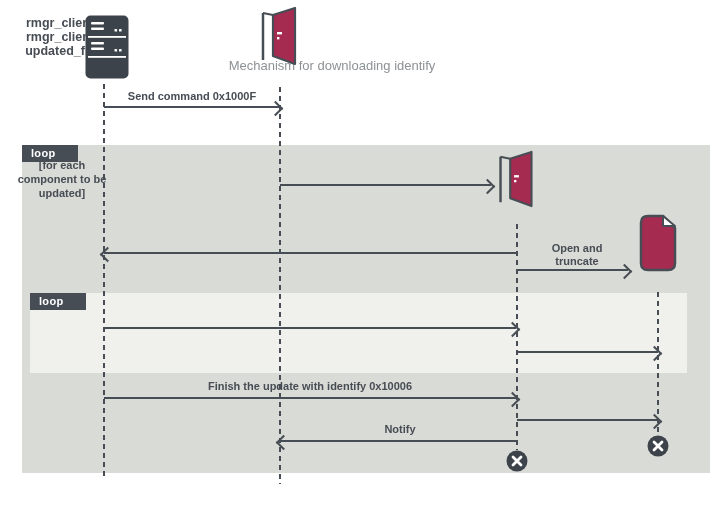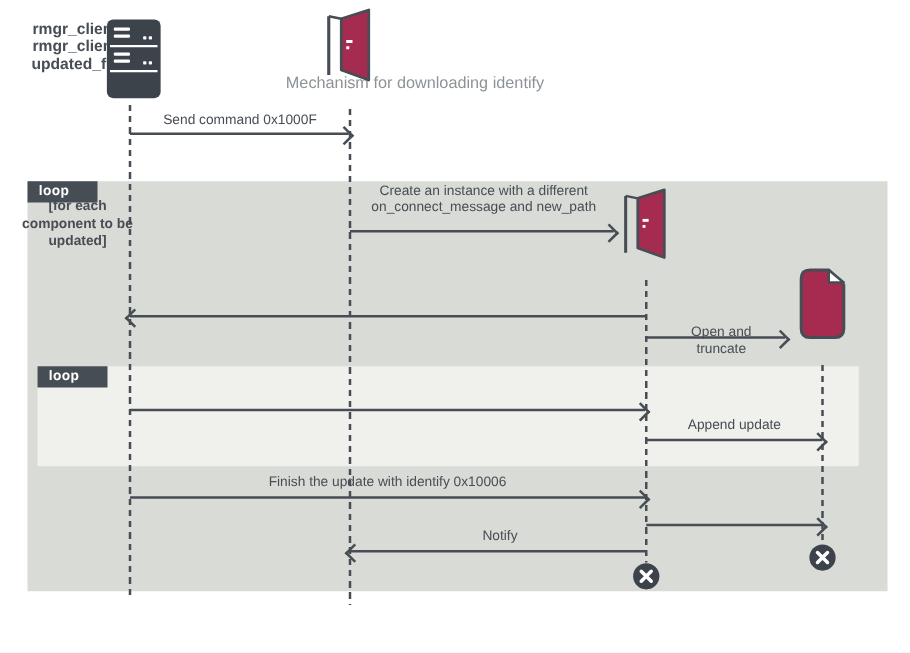--- a/index.html
+++ b/index.html
@@ -19,31 +19,31 @@
                font-size:11px;font-weight:bold;line-height:14px;}
   
   .lifeline{position:absolute;width:2px;z-index:4;
     background:repeating-linear-gradient(to bottom,#474d54 0 5px,transparent 5px 9px);}
   #l-cnc{left:103px;top:84px;height:396px;}
   #l-rmgr1{left:279px;top:87px;height:397px;}
   #l-rmgr2{left:516px;top:224px;height:226px;}
   #l-file{left:657px;top:292px;height:143px;}
   
   .msg-label{position:absolute;z-index:5;text-align:center;font-size:11px;
-             font-weight:normal;line-height:13px;color:#474d54;}
+             font-weight:bold;line-height:13px;color:#474d54;}
   .arrow{position:absolute;z-index:5;height:0;border-top:2px solid #474d54;}
   .chev{position:absolute;width:9px;height:9px;}
   .chev-r{right:-2px;top:-5.5px;border-top:2px solid #474d54;border-right:2px solid #474d54;
           transform:rotate(45deg);}
   .chev-l{left:-2px;top:-5.5px;border-left:2px solid #474d54;border-bottom:2px solid #474d54;
           transform:rotate(45deg);}
   #m1-label{left:104px;top:90px;width:176px;}  #m1-arrow{left:104px;top:106px;width:175px;}
   #m2-label{left:270px;top:147px;width:234px;} #m2-arrow{left:280px;top:184px;width:211px;}
   #m3-label{left:150px;top:227px;width:320px;} #m3-arrow{left:104px;top:252px;width:412px;}
-  #m4-label{left:541px;top:242px;width:72px;margin-top:18px;}  #m4-arrow{left:517px;top:269px;width:111px;}
+  #m4-label{left:541px;top:242px;width:72px;}  #m4-arrow{left:517px;top:269px;width:111px;}
   #m5-label{left:110px;top:309px;width:400px;} #m5-arrow{left:104px;top:327px;width:412px;}
   #m6-label{left:517px;top:334px;width:141px;} #m6-arrow{left:517px;top:351px;width:141px;}
   #m7-label{left:110px;top:380px;width:400px;} #m7-arrow{left:104px;top:397px;width:412px;}
   #m8-label{left:517px;top:403px;width:141px;} #m8-arrow{left:517px;top:419px;width:141px;}
   #m9-label{left:300px;top:423px;width:200px;} #m9-arrow{left:280px;top:440px;width:236px;}
   
   .icon{position:absolute;z-index:6;}
   #server-icon{left:84px;top:14px;}
   #cnc-label{left:84px;top:60px;width:46px;z-index:7;text-align:center;color:#fff;
              font-size:12px;font-weight:bold;line-height:16px;}
@@ -124,39 +124,37 @@
       <path d="M27 3 v10 h12 z" fill="#ffffff" stroke="#474d54" stroke-width="2" stroke-linejoin="round"></path>
     </svg>
   </div>
   <div id="file-label">updated_file</div>
 
   <div id="m1-label" class="msg-label">Send command 0x1000F</div>
   <div id="m1-arrow" class="arrow">
       <span class="chev chev-r"></span>
     </div>
 
-  <div id="m2-label" class="msg-label">Create an instance with a different on_connect_message and new_path</div>
   <div id="m2-arrow" class="arrow">
       <span class="chev chev-r"></span>
     </div>
 
   <div id="m3-arrow" class="arrow">
       <span class="chev chev-l"></span>
     </div>
 
   <div id="m4-label" class="msg-label">Open and truncate</div>
   <div id="m4-arrow" class="arrow">
       <span class="chev chev-r"></span>
     </div>
 
   <div id="m5-arrow" class="arrow">
       <span class="chev chev-r"></span>
     </div>
 
-  <div id="m6-label" class="msg-label">Append update</div>
   <div id="m6-arrow" class="arrow">
       <span class="chev chev-r"></span>
     </div>
 
   <div id="m7-label" class="msg-label">Finish the update with identify 0x10006</div>
   <div id="m7-arrow" class="arrow">
       <span class="chev chev-r"></span>
     </div>
 
   <div id="m8-arrow" class="arrow">

